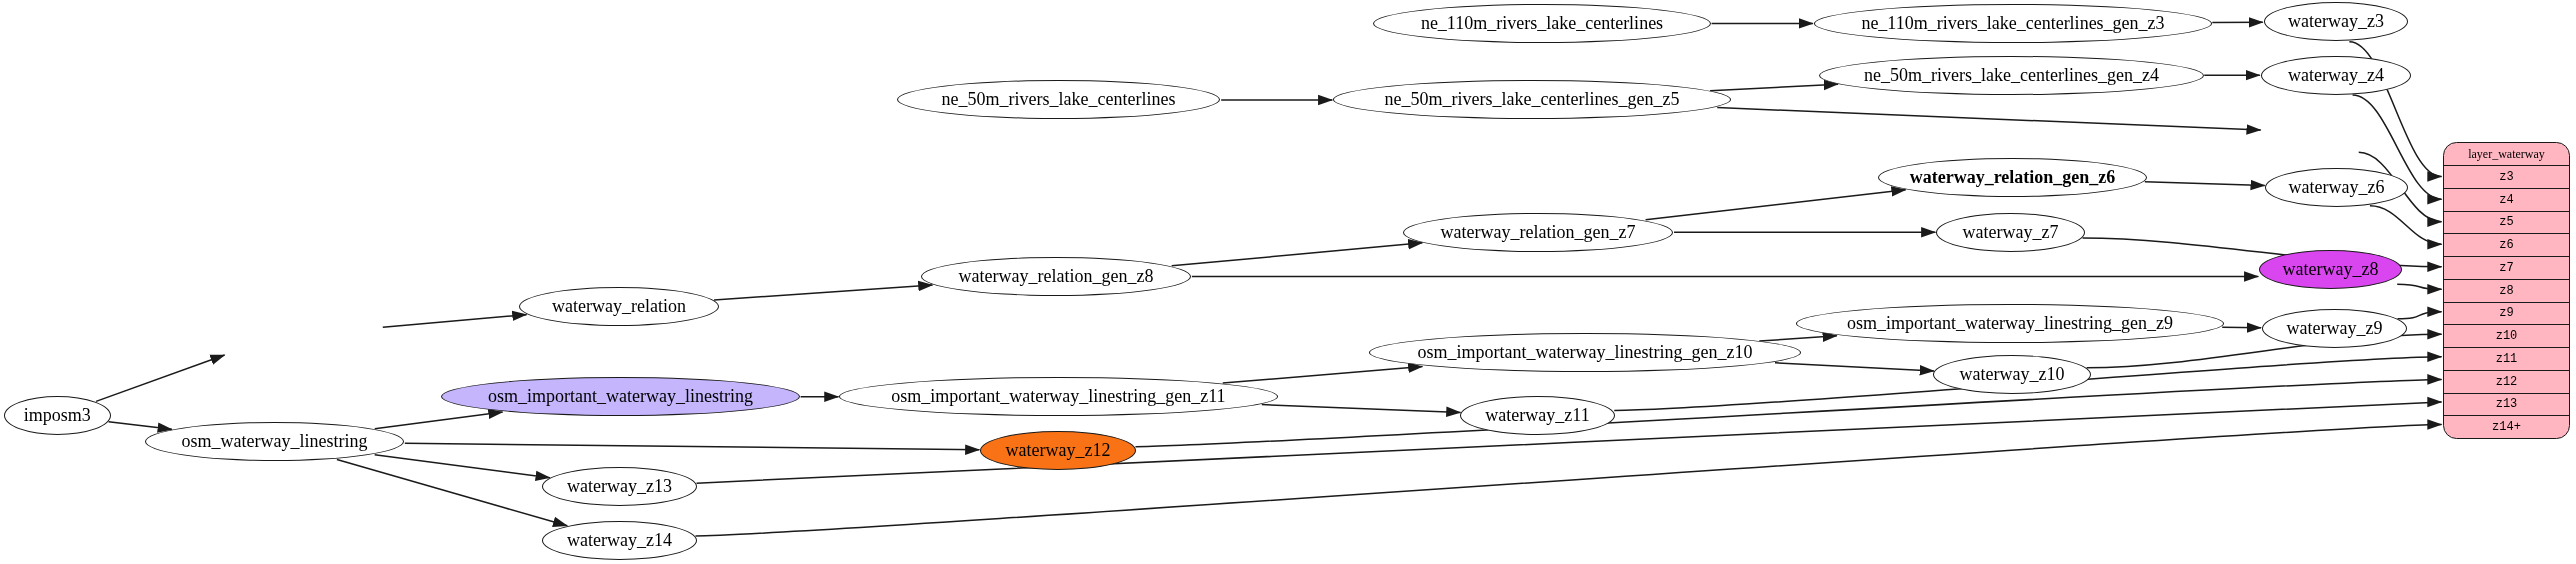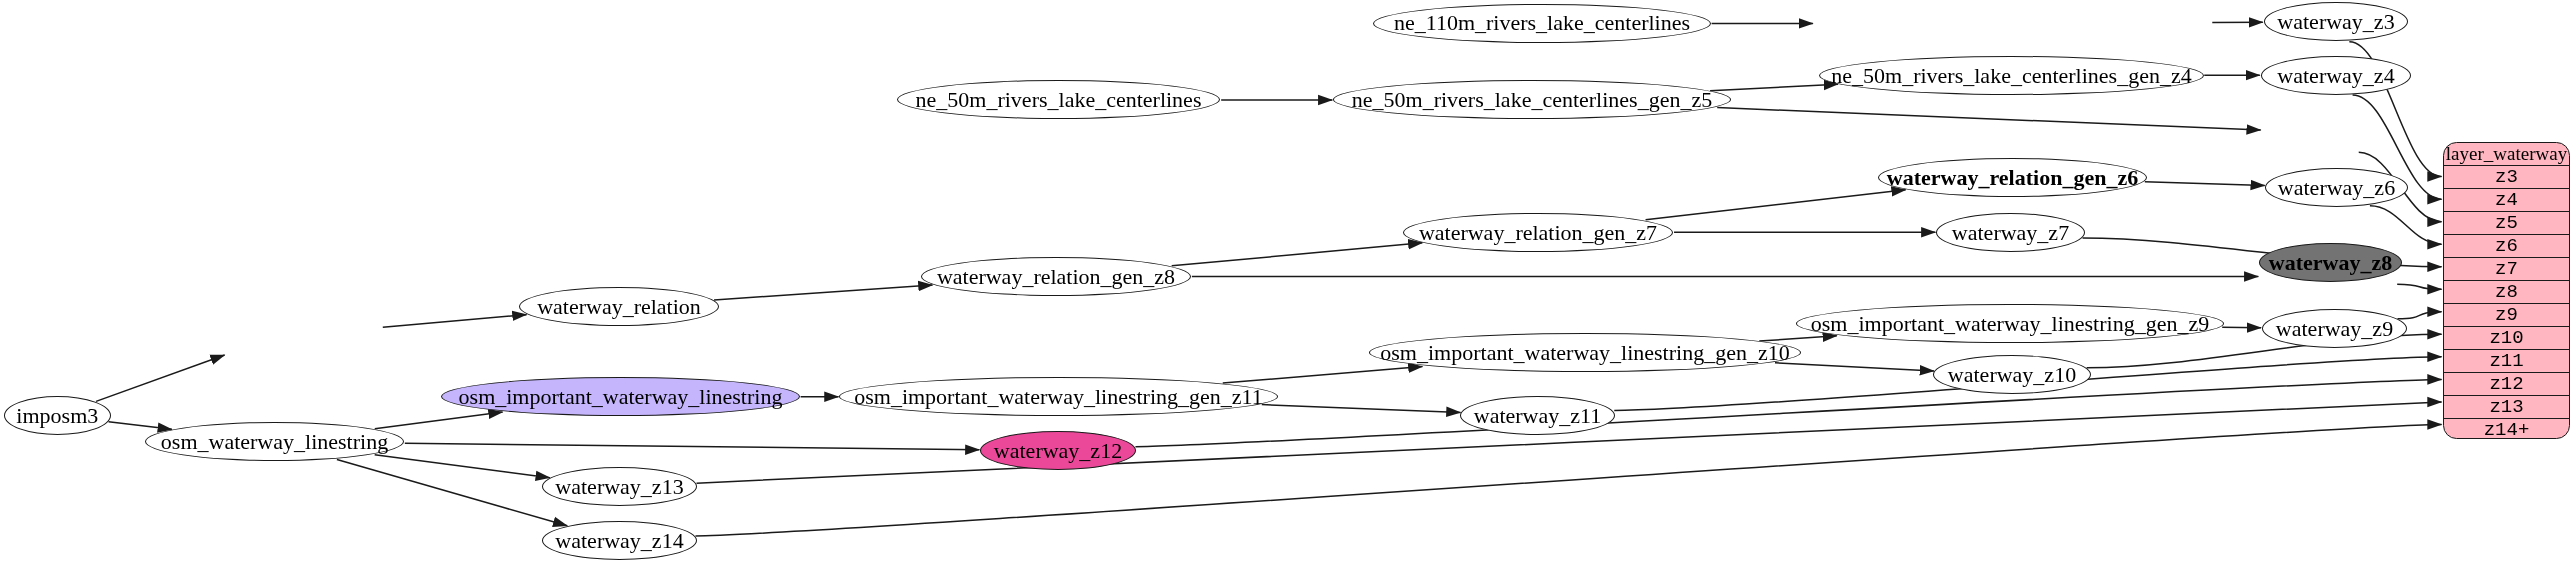--- a/index.html
+++ b/index.html
@@ -12,31 +12,31 @@
   }
   #edges{position:absolute;left:0;top:0;width:2576px;height:565px;}
   .node{
     position:absolute;
     border:1.5px solid #1a1a1a;
     border-radius:50%;
     background:#ffffff;
     display:flex;align-items:center;justify-content:center;
     box-sizing:border-box;
     white-space:nowrap;
-    font-size:22px;color:#000000;
+    font-size:18px;color:#000000;
     z-index:2;
   }
   .dbtable{
     position:absolute;
     box-sizing:border-box;
     border:1.5px solid #1a1a1a;
     border-radius:13.5px;
     overflow:hidden;
     display:flex;flex-direction:column;
-    font-size:19px;color:#000000;
+    font-size:12px;color:#000000;
     z-index:2;
   }
   .dbtable .thead{
     display:flex;align-items:center;justify-content:center;
     white-space:nowrap;
   }
   .dbtable .trow{
     display:flex;align-items:center;justify-content:center;
     border-top:1.5px solid #1a1a1a;
     flex:1 1 auto;
@@ -129,21 +129,21 @@
     </div>
     <div class="node" style="left: 1878px; top: 158px; width: 269px; height: 39px; background: rgb(255, 255, 255); border-color: rgb(26, 26, 26); font-weight: bold;">
       <span>waterway_relation_gen_z6</span>
     </div>
     <div class="node" style="left: 2265px; top: 168px; width: 143px; height: 39px; background: rgb(255, 255, 255); border-color: rgb(26, 26, 26);">
       <span>waterway_z6</span>
     </div>
     <div class="node" style="left: 1936px; top: 213px; width: 149px; height: 39px; background: rgb(255, 255, 255); border-color: rgb(26, 26, 26);">
       <span>waterway_z7</span>
     </div>
-    <div class="node" style="left: 2259px; top: 243px; width: 143px; height: 39px; background: #737373; border-color: rgb(26, 26, 26); font-weight: bold;">
+    <div class="node" style="left: 2259px; top: 250px; width: 143px; height: 39px; background: #d946ef; border-color: rgb(26, 26, 26);">
       <span>waterway_z8</span>
     </div>
     <div class="node" style="left: 441px; top: 377px; width: 359px; height: 39px; background: #c4b5fd; border-color: rgb(26, 26, 26);">
       <span>osm_important_waterway_linestring</span>
     </div>
     <div class="node" style="left: 839px; top: 377px; width: 439px; height: 39px; background: rgb(255, 255, 255); border-color: rgb(26, 26, 26);">
       <span>osm_important_waterway_linestring_gen_z11</span>
     </div>
     <div class="node" style="left: 1369px; top: 333px; width: 432px; height: 39px; background: rgb(255, 255, 255); border-color: rgb(26, 26, 26);">
       <span>osm_important_waterway_linestring_gen_z10</span>
@@ -153,31 +153,34 @@
     </div>
     <div class="node" style="left: 2262px; top: 309px; width: 145px; height: 39px; background: rgb(255, 255, 255); border-color: rgb(26, 26, 26);">
       <span>waterway_z9</span>
     </div>
     <div class="node" style="left: 1933px; top: 355px; width: 158px; height: 39px; background: rgb(255, 255, 255); border-color: rgb(26, 26, 26);">
       <span>waterway_z10</span>
     </div>
     <div class="node" style="left: 1460px; top: 396px; width: 155px; height: 39px; background: rgb(255, 255, 255); border-color: rgb(26, 26, 26);">
       <span>waterway_z11</span>
     </div>
-    <div class="node" style="left: 980px; top: 431px; width: 156px; height: 39px; background: #ec4899; border-color: rgb(26, 26, 26);">
+    <div class="node" style="left: 980px; top: 431px; width: 156px; height: 39px; background: #f97316; border-color: rgb(26, 26, 26);">
       <span>waterway_z12</span>
     </div>
     <div class="node" style="left: 542px; top: 467px; width: 155px; height: 39px; background: rgb(255, 255, 255); border-color: rgb(26, 26, 26);">
       <span>waterway_z13</span>
     </div>
     <div class="node" style="left: 542px; top: 521px; width: 155px; height: 39px; background: rgb(255, 255, 255); border-color: rgb(26, 26, 26);">
       <span>waterway_z14</span>
     </div>
     <div class="node" style="left: 1373px; top: 3.8px; width: 338px; height: 39px; background: rgb(255, 255, 255); border-color: rgb(26, 26, 26);">
       <span>ne_110m_rivers_lake_centerlines</span>
+    </div>
+    <div class="node" style="left: 1814px; top: 3.8px; width: 398px; height: 39px; background: rgb(255, 255, 255); border-color: rgb(26, 26, 26);">
+      <span>ne_110m_rivers_lake_centerlines_gen_z3</span>
     </div>
     <div class="node" style="left: 2264px; top: 2.3px; width: 144px; height: 39px; background: rgb(255, 255, 255); border-color: rgb(26, 26, 26);">
       <span>waterway_z3</span>
     </div>
     <div class="node" style="left: 897px; top: 80px; width: 323px; height: 39px; background: rgb(255, 255, 255); border-color: rgb(26, 26, 26);">
       <span>ne_50m_rivers_lake_centerlines</span>
     </div>
     <div class="node" style="left: 1333px; top: 80px; width: 398px; height: 39px; background: rgb(255, 255, 255); border-color: rgb(26, 26, 26);">
       <span>ne_50m_rivers_lake_centerlines_gen_z5</span>
     </div>

